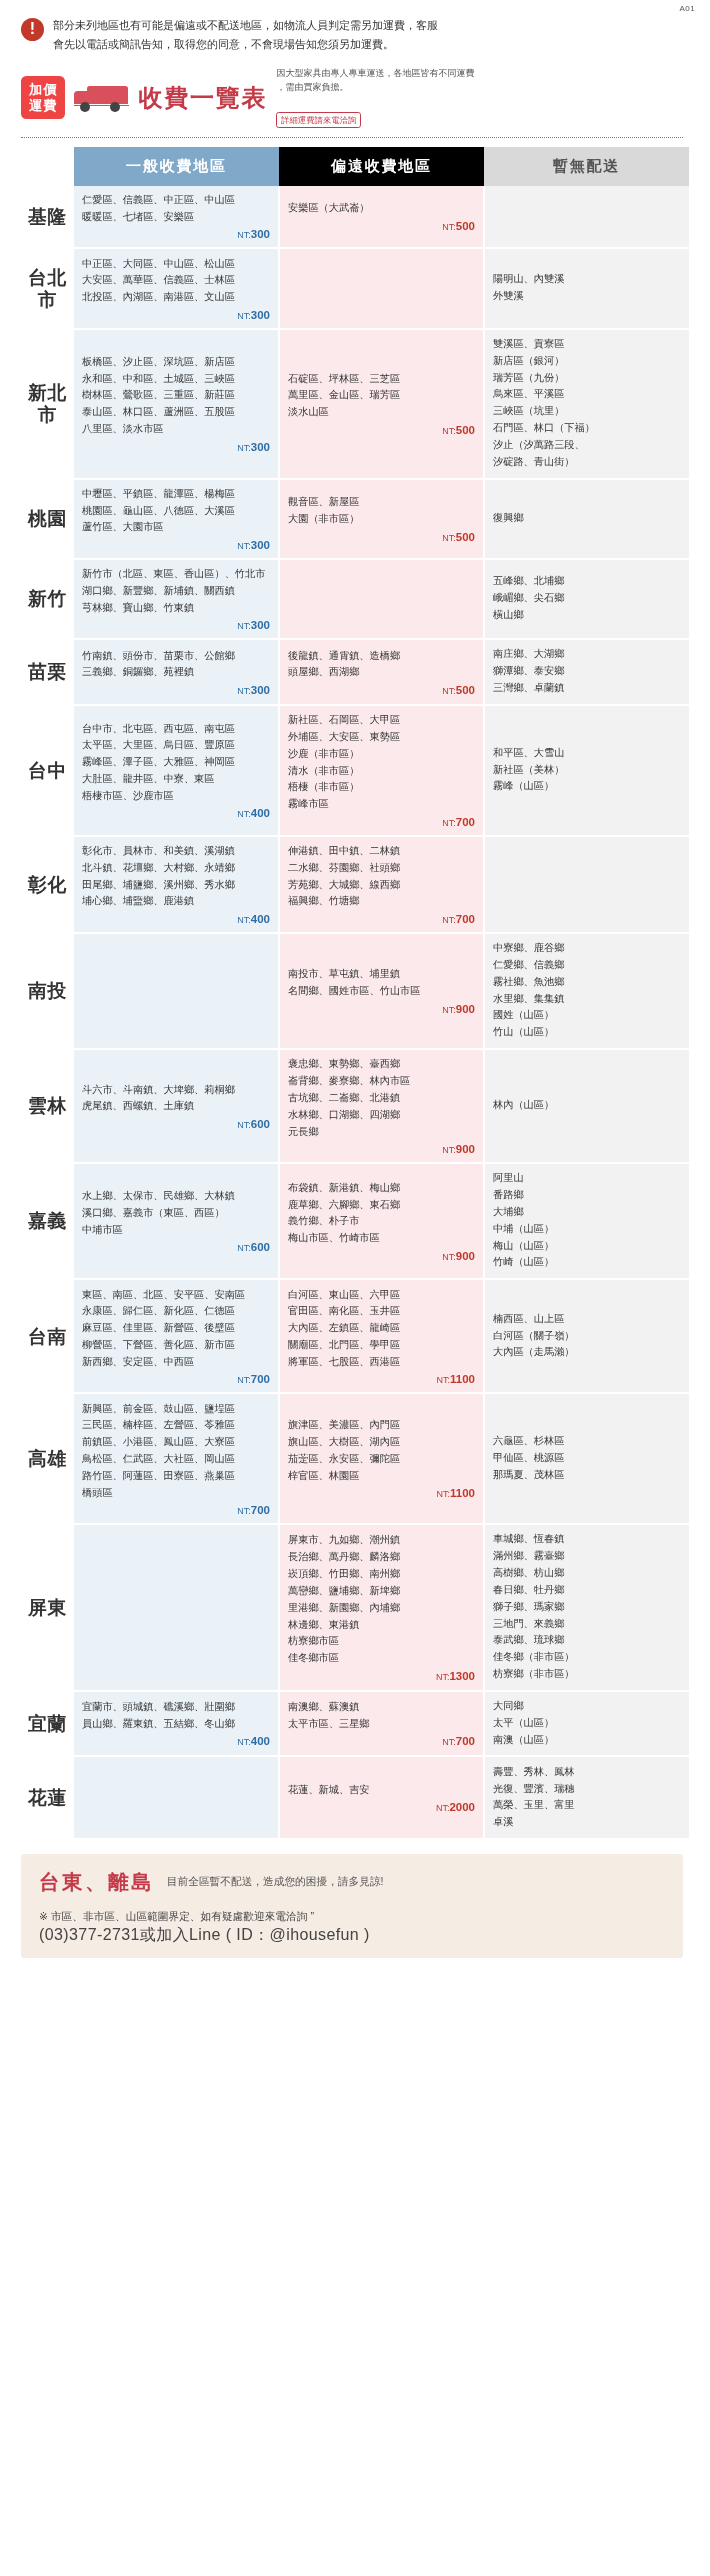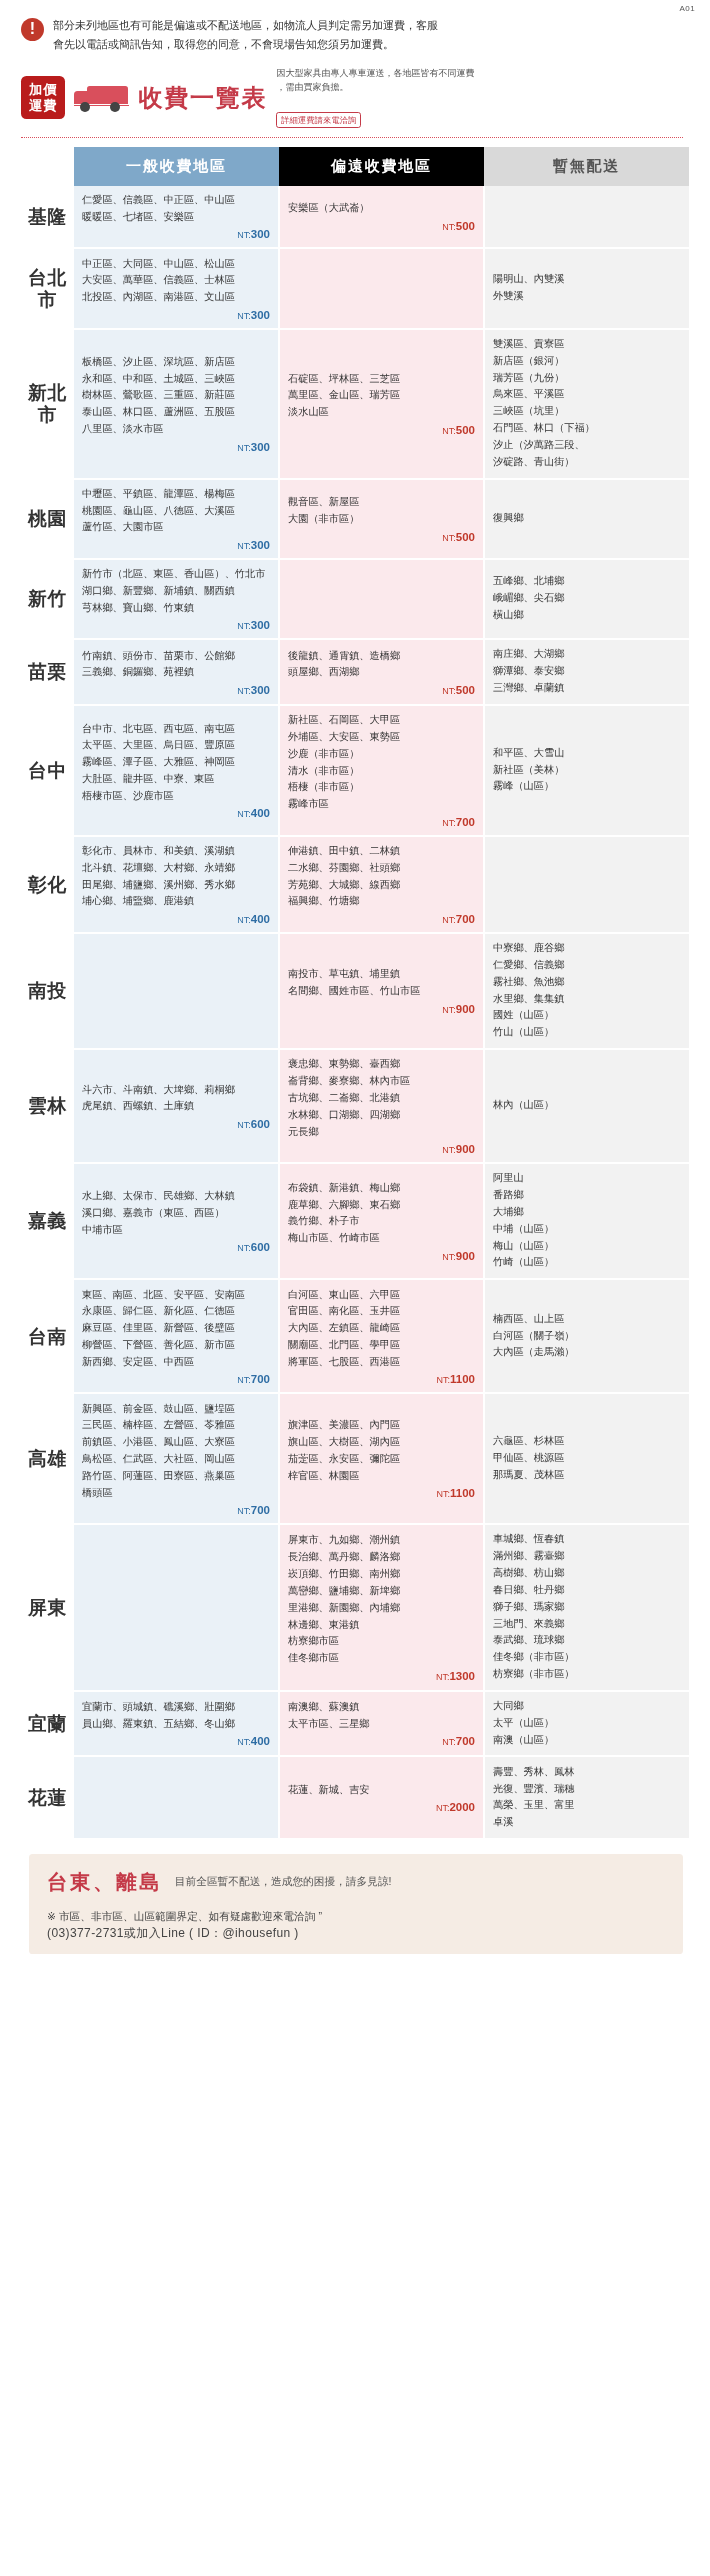--- a/index.html
+++ b/index.html
@@ -18,21 +18,21 @@
   .notice-icon {
     flex:0 0 auto; width:23px; height:23px; border-radius:50%;
     background:#c0392b; color:#fff; display:flex; align-items:center; justify-content:center;
     font-size:16px; font-weight:bold; line-height:1; margin-top:1.8px;
   }
   .notice-text { font-size:11px; line-height:1.75; color:#333; }
 
   
   .titleband { display:flex; align-items:center; gap:9px; padding:5.3px 21px 1.8px 21px; }
   .badge-jia {
-    background:#b91c1c; color:#fff; font-size:13.3px; font-weight:bold; line-height:1.15;
+    background:#ef4444; color:#fff; font-size:13.3px; font-weight:bold; line-height:1.15;
     padding:6px 8px; border-radius:5.3px; text-align:center; letter-spacing:0.9px;
   }
   .truck {
     width:55px; height:30px; position:relative; flex:0 0 auto;
   }
   .truck .body { position:absolute; left:12.4px; top:3.6px; width:41px; height:18px; background:#d94f5c; border-radius:2.7px 2.7px 0 0; }
   .truck .cab  { position:absolute; left:0px; top:8px; width:15px; height:13.3px; background:#d94f5c; border-radius:3.6px 1.8px 0 0; }
   .truck .w1, .truck .w2 { position:absolute; bottom:0.9px; width:9.8px; height:9.8px; border-radius:50%; background:#444; }
   .truck .w1 { left:5.3px; } .truck .w2 { left:36px; }
   .truck .line { position:absolute; left:0; bottom:6.2px; width:55px; height:1.8px; background:#d94f5c; }
@@ -60,26 +60,26 @@
   td.c3 { background:#f2f2f2; }
   td.cell { padding:6.2px 8px 7px 8px; border-bottom:2.7px solid #fff; border-right:2.7px solid #fff; }
   td.cell:last-child { border-right:none; }
   .areas { font-size:10.2px; line-height:1.65; color:#333; }
   .price { text-align:right; font-weight:bold; font-size:11.5px; margin-top:2.7px; }
   .price1 { color:#2e6da4; }
   .price2 { color:#c0392b; }
   .nt { font-size:9px; font-weight:normal; }
 
   
-  .footer { margin:14px 21px 0 29px; background:#f5ece4; border-radius:3.6px; padding:14px 18px 12.4px 18px; }
+  .footer { margin:14px 21px 0 21px; background:#f5ece4; border-radius:3.6px; padding:14px 18px 12.4px 18px; }
   .f-row { display:flex; align-items:center; gap:12.4px; }
   .f-title { font-size:20.4px; font-weight:bold; color:#c43a48; letter-spacing:2.7px; }
   .f-sub { font-size:10.7px; color:#555; }
   .f-line2 { font-size:10.7px; color:#444; margin-top:10.7px; line-height:1.7; }
-  .f-line3 { font-size:12px; color:#444; letter-spacing:0.4px; }
+  .f-line3 { font-size:16px; color:#444; letter-spacing:0.4px; }
 </style>
 </head>
 <body>
 
 <div class="page">
 
   <div class="corner-code">A01</div>
 
   <div class="notice">
     <div class="notice-icon">!</div>

